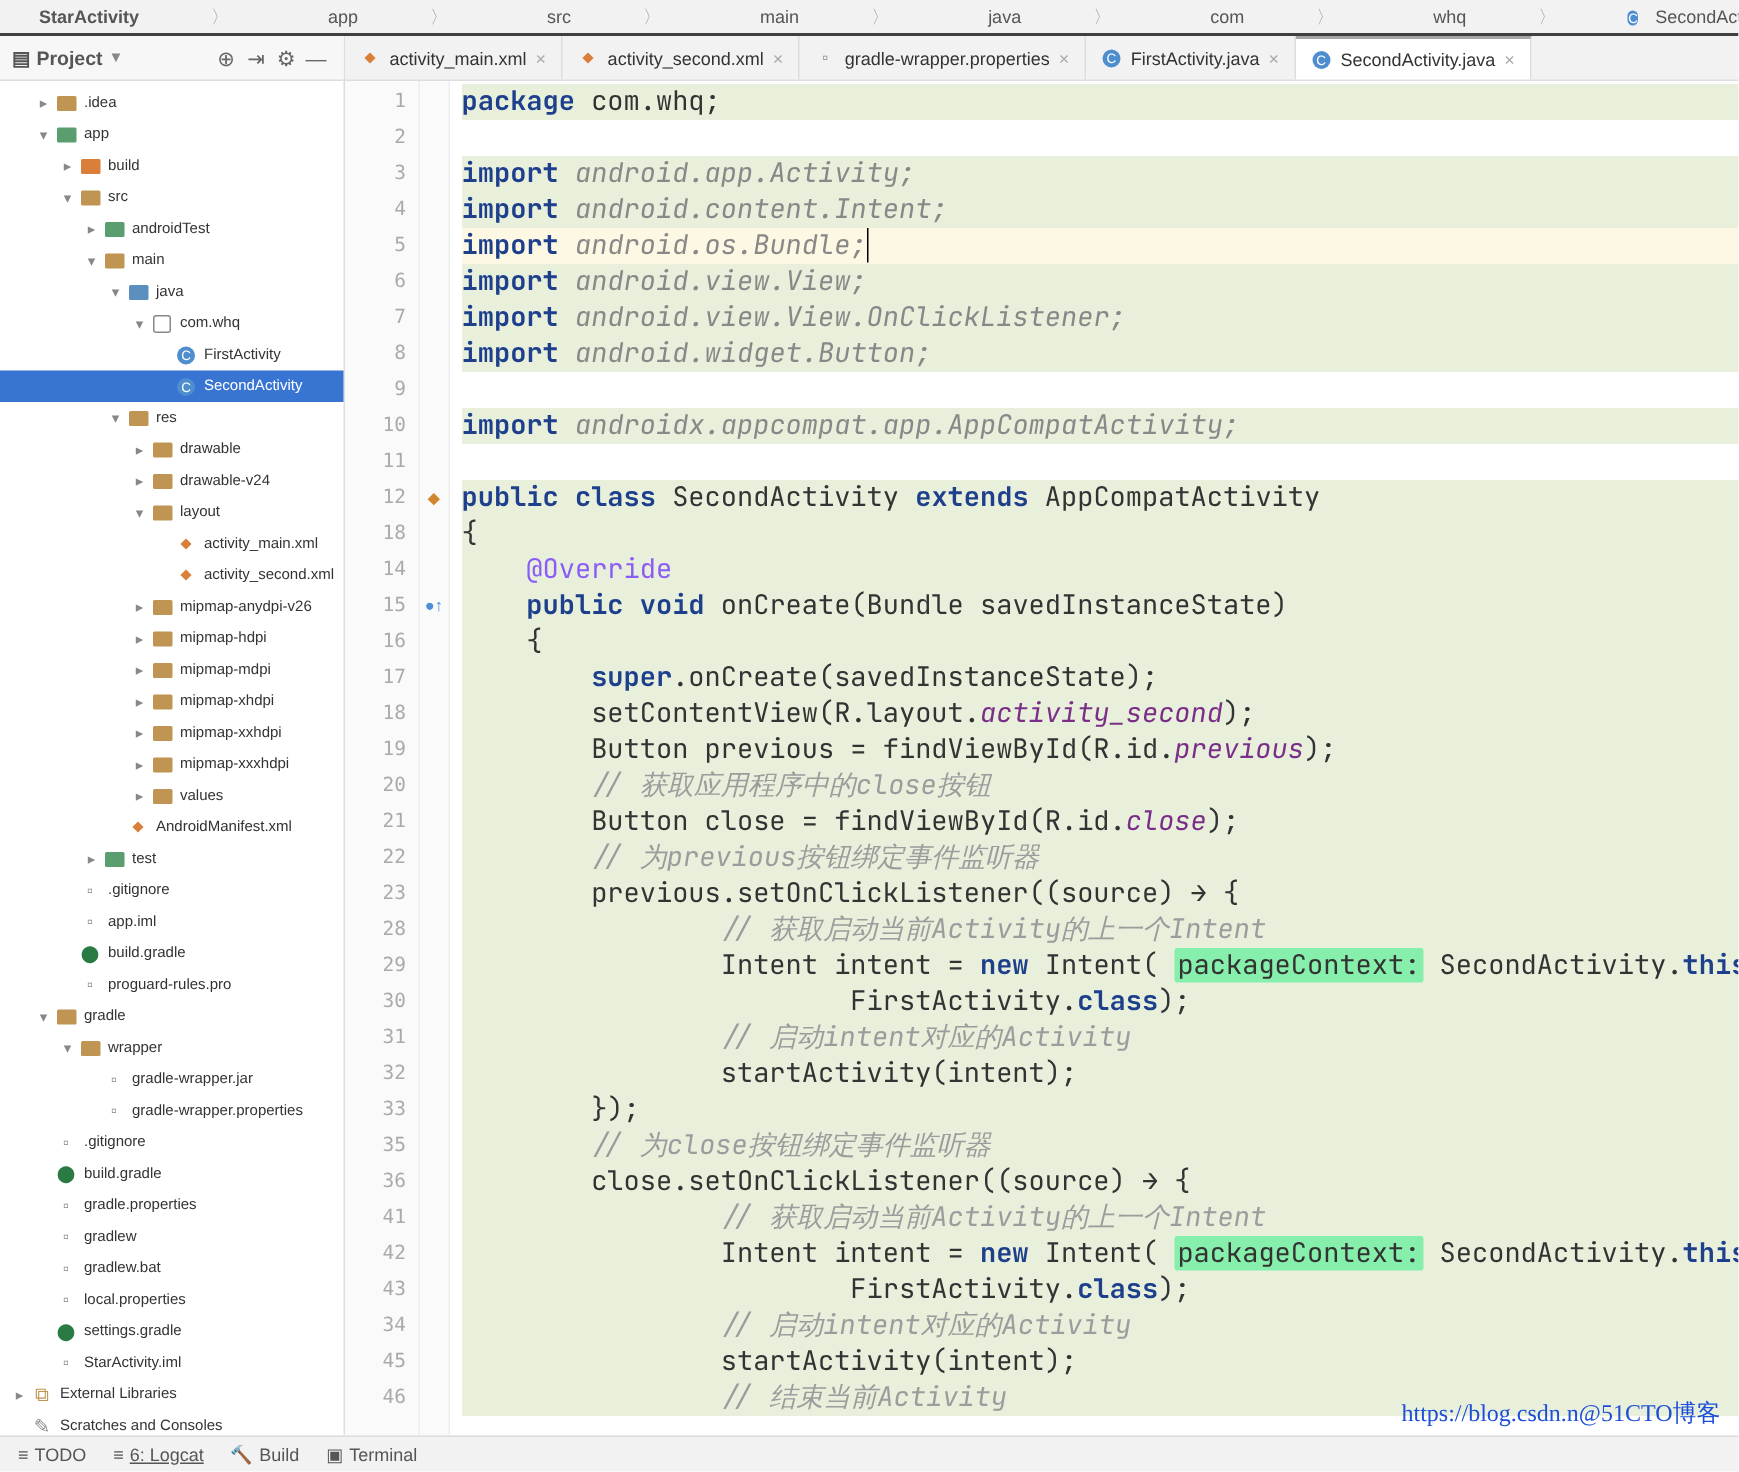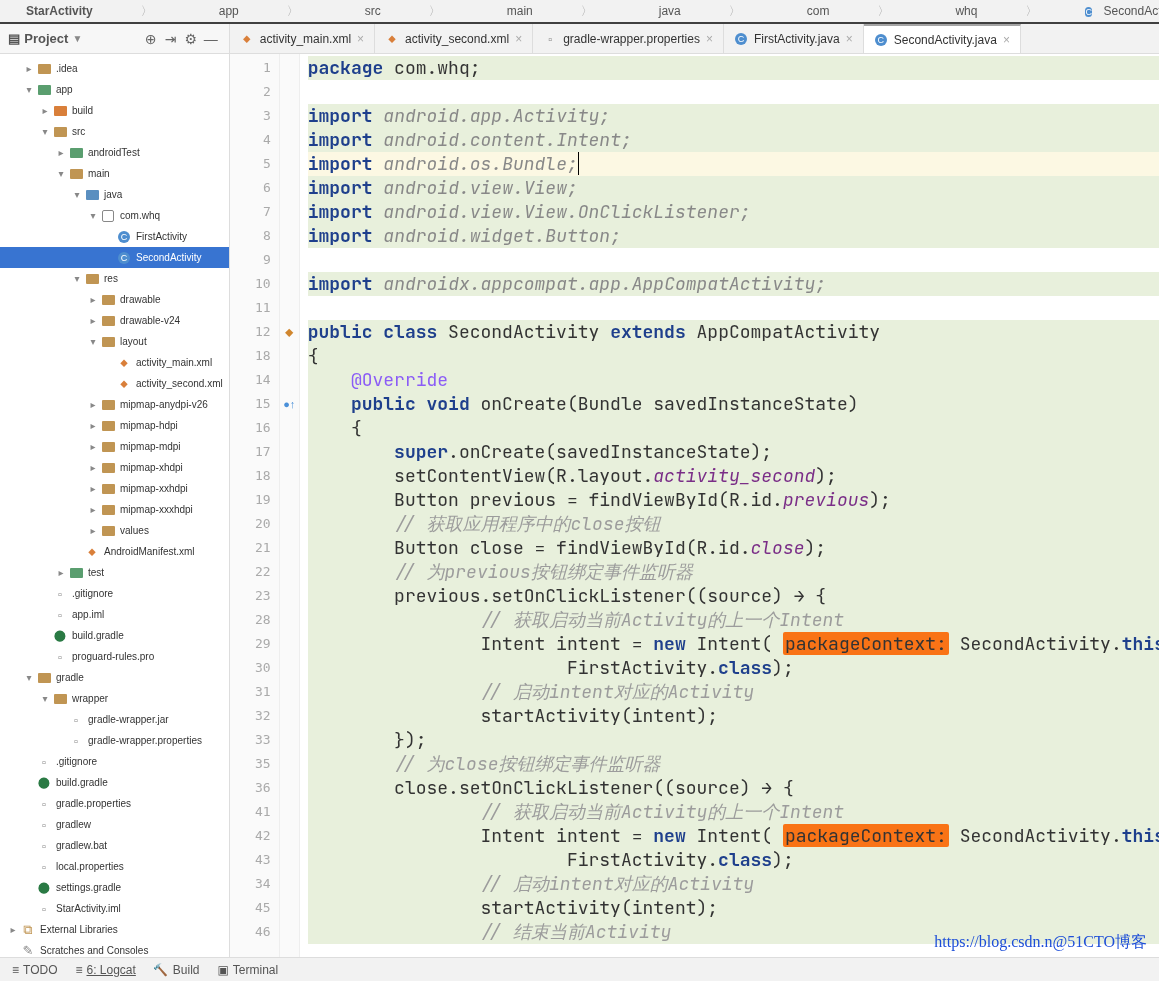--- a/index.html
+++ b/index.html
@@ -57,21 +57,21 @@
 
 .code { flex: 1; background: #fff; font-family: "Consolas", "Jetbrains Mono", monospace; font-size: 18px; line-height: 24px; padding-top: 2px; padding-left: 8px; white-space: pre; overflow: auto; }
 .codeline { height: 24px; background: #e8f0dc; }
 .codeline.plain { background: #fff; }
 .codeline.caret { background: #fcf8e3; }
 .kw { color: #1e3f8c; font-weight: bold; }
 .pkgn { color: #888; font-style: italic; }
 .ann { color: #8b5cf6; }
 .com { color: #9c9c9c; font-style: italic; }
 .field { color: #7a2e87; font-style: italic; }
-.paramh { background: #f97316; padding: 0 2px; border-radius: 2px; }
+.paramh { background: #86efac; padding: 0 2px; border-radius: 2px; }
 .caret-bar::after { content: ""; border-right: 1px solid #000; margin-left: 0px; }
 
 
 .bottom { height: 24px; background: #f2f2f2; border-top: 1px solid #ddd; display: flex; align-items: center; padding: 0 12px; gap: 18px; font-size: 12px; color: #555; }
 .bottom .item { display: flex; align-items: center; gap: 4px; cursor: pointer; }
 .bottom .uline { text-decoration: underline; }
 
 .watermark { position: absolute; right: 12px; bottom: 28px; color: #1d4ed8; font-size: 16px; pointer-events: none; font-family: Liberation Serif, serif; }
 </style>
 </head>

